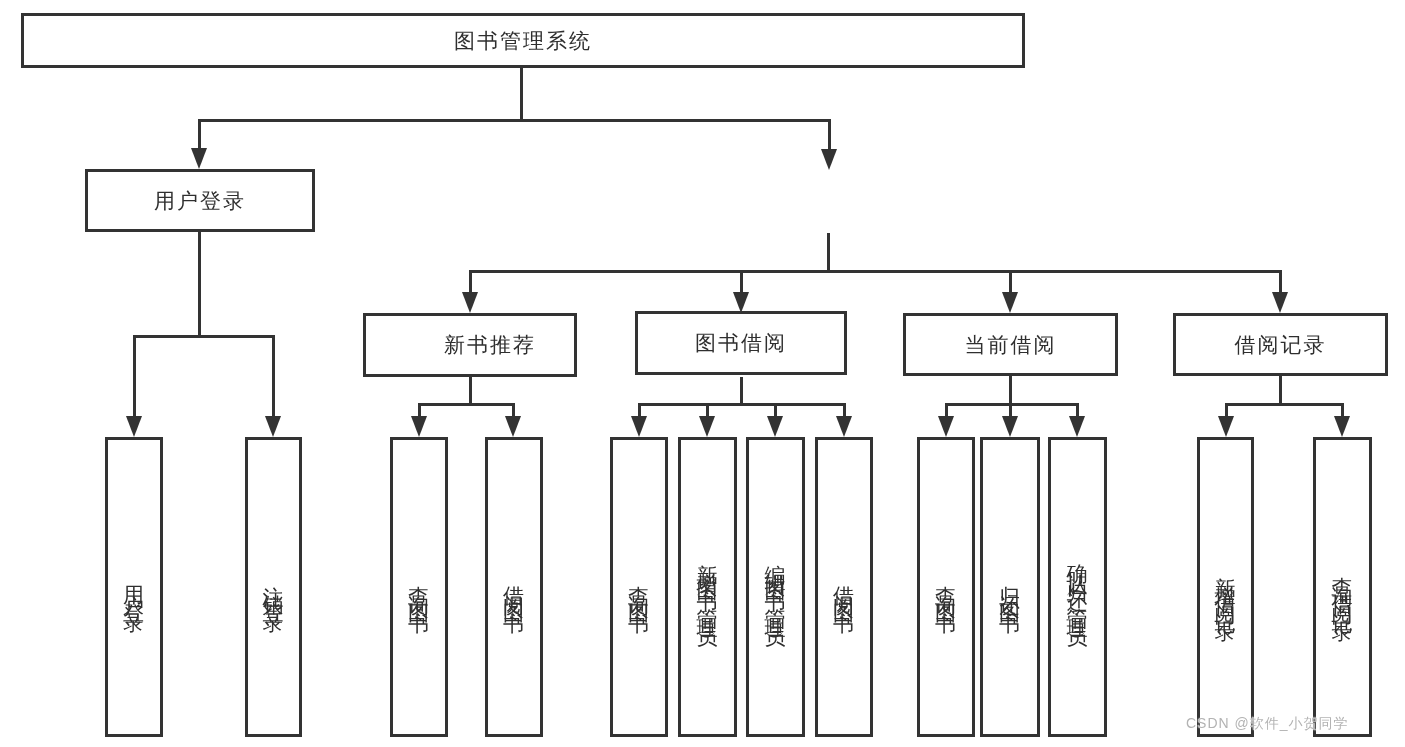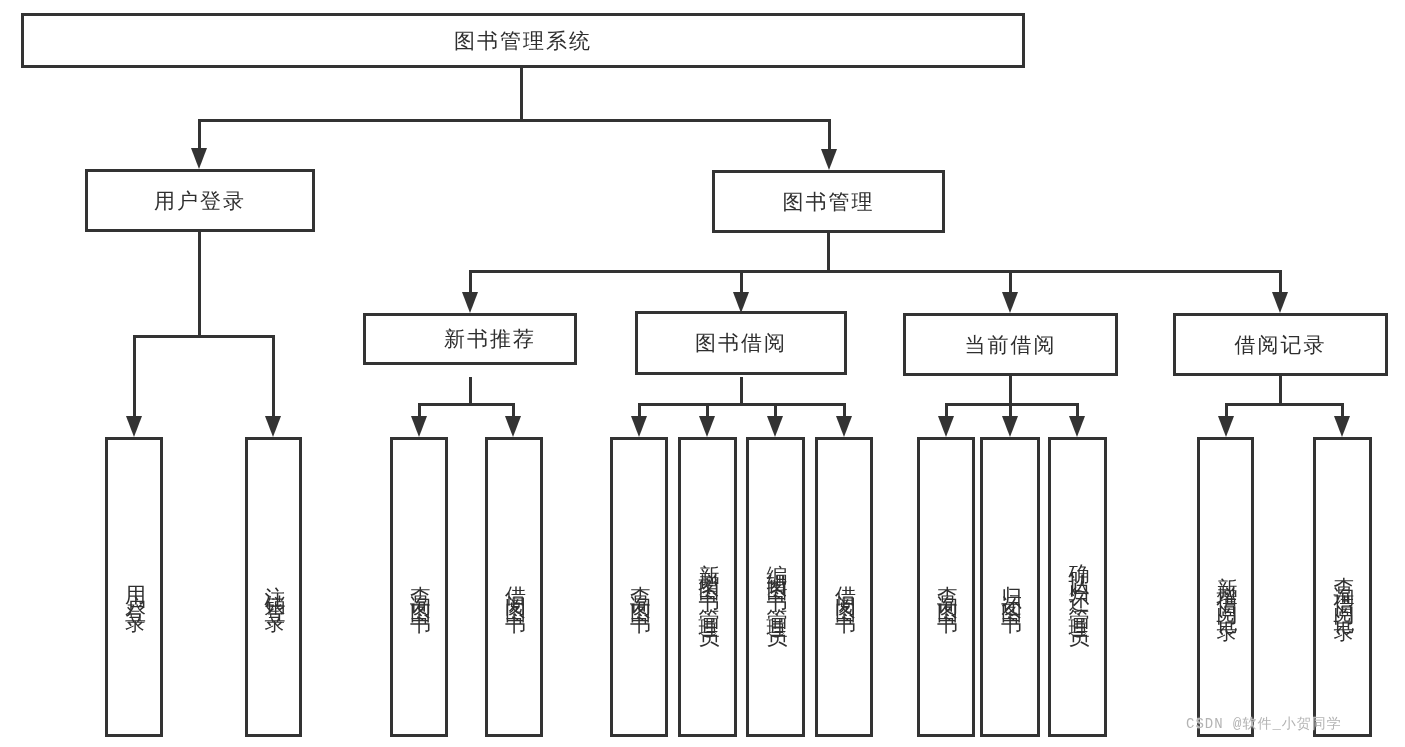--- a/index.html
+++ b/index.html
@@ -5,21 +5,21 @@
   :root{
     --line:#333333;
     --text:#2f2f2f;
     --wm:#b3b3b3;
   }
   html,body{margin:0;padding:0;background:#ffffff;}
   #stage{
     position:relative;
     width:1405px;height:747px;
     background:#ffffff;
-    font-family:Liberation Mono, monospace;
+    font-family:Liberation Sans, sans-serif;
     overflow:hidden;
   }
   .node{
     position:absolute;
     box-sizing:border-box;
     border:3px solid var(--line);
     background:#ffffff;
     display:flex;
     align-items:center;
     justify-content:center;
@@ -54,23 +54,22 @@
 </style>
 </head>
 <body>
 
 <div id="stage">
 
   <div class="node h" style="left:21px;top:13px;width:1004px;height:55px;">图书管理系统</div>
 
   <div class="node h" style="left:85px;top:169px;width:230px;height:63px;">用户登录</div>
 
-  <div class="node h" style="left:712px;top:170px;width:233px;height:63px;">图书管理</div>
 
-  <div class="node h" style="left:363px;top:313px;width:214px;height:52px;padding-left:40px;">新书推荐</div>
+  <div class="node h" style="left:363px;top:313px;width:214px;height:64px;padding-left:40px;">新书推荐</div>
 
   <div class="node h" style="left:635px;top:311px;width:212px;height:64px;">图书借阅</div>
 
   <div class="node h" style="left:903px;top:313px;width:215px;height:63px;">当前借阅</div>
 
   <div class="node h" style="left:1173px;top:313px;width:215px;height:63px;">借阅记录</div>
 
   <div class="node v" style="left:105px;top:437px;width:58px;height:300px;">用户登录</div>
   <div class="node v" style="left:245px;top:437px;width:57px;height:300px;">注销登录</div>
 

